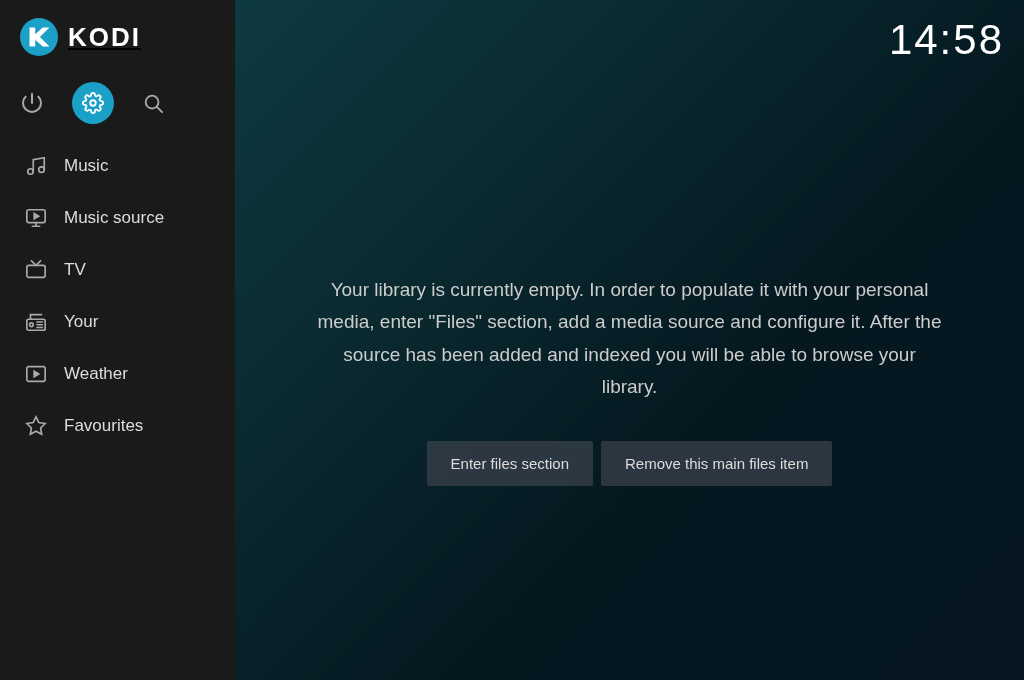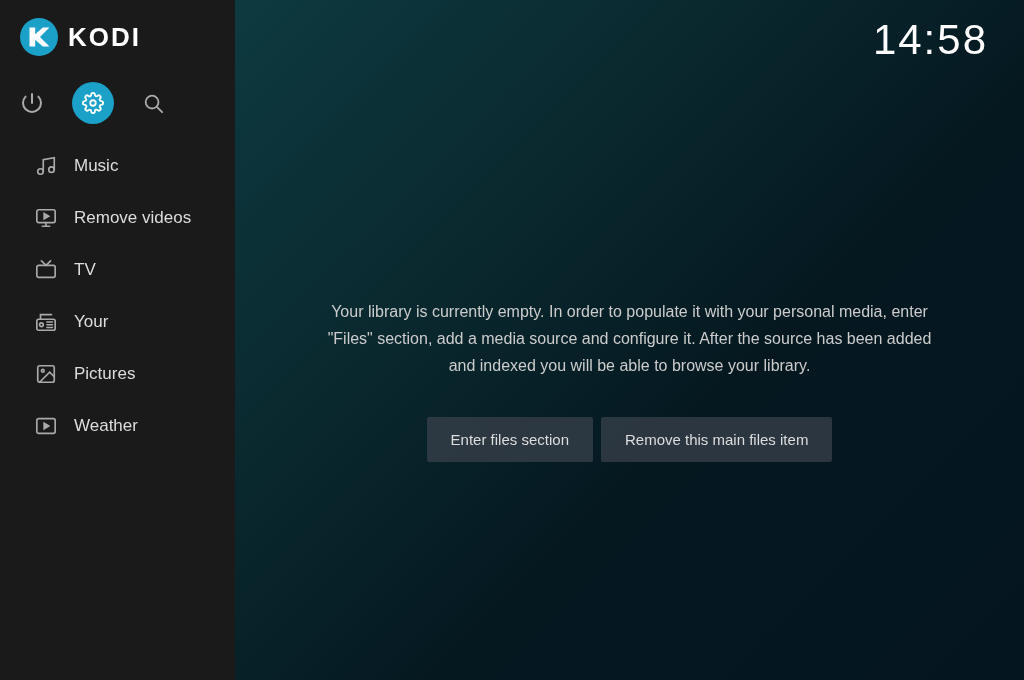--- a/index.html
+++ b/index.html
@@ -27,20 +27,21 @@
       display: flex;
       align-items: center;
       padding: 18px 20px;
       gap: 10px;
     }
 
     .kodi-logo {
       display: flex;
       align-items: center;
       gap: 10px;
+      text-decoration: underline;
     }
 
     .kodi-icon-svg {
       width: 38px;
       height: 38px;
     }
 
     .kodi-title {
       color: #fff;
       font-size: 26px;
@@ -69,21 +70,20 @@
       width: 42px;
       height: 42px;
     }
 
     .ctrl-btn.active svg { color: #fff; }
 
     .sidebar-menu {
       flex: 1;
       display: flex;
       flex-direction: column;
-      margin-left: 10px;
     }
 
     .menu-item {
       display: flex;
       align-items: center;
       gap: 16px;
       padding: 14px 24px;
       cursor: pointer;
       color: #ccc;
       font-size: 17px;
@@ -111,21 +111,21 @@
       height: 680px;
       background: linear-gradient(135deg, #0d3a40 0%, #0a2a30 30%, #051820 60%, #041520 100%);
       display: flex;
       flex-direction: column;
       position: relative;
     }
 
     .top-bar {
       display: flex;
       justify-content: flex-end;
-      padding: 16px 36px;
+      padding: 16px 20px;
     }
 
     .clock {
       color: #fff;
       font-size: 42px;
       font-weight: 300;
       letter-spacing: 2px;
     }
 
     .content-area {
@@ -133,21 +133,21 @@
       display: flex;
       flex-direction: column;
       align-items: center;
       justify-content: center;
       padding: 40px 80px;
       text-align: center;
     }
 
     .empty-message {
       color: #ccc;
-      font-size: 16px;
+      font-size: 19px;
       line-height: 1.7;
       max-width: 720px;
       margin-bottom: 30px;
     }
 
     .action-buttons {
       display: flex;
       gap: 8px;
       margin-top: 8px;
       border-radius: 11px;
@@ -224,21 +224,21 @@
 
     <div class="menu-item">
       <span class="menu-icon">
         <svg width="22" height="22" viewBox="0 0 24 24" fill="none" stroke="#aaa" stroke-width="1.8" stroke-linecap="round">
           <rect x="2" y="3" width="20" height="14" rx="2"></rect>
           <line x1="8" y1="21" x2="16" y2="21"></line>
           <line x1="12" y1="17" x2="12" y2="21"></line>
           <polygon points="10,7 10,13 15,10" fill="#aaa"></polygon>
         </svg>
       </span>
-      <span class="menu-label">Remove videos</span>
+      <span class="menu-label">Music source</span>
     </div>
 
     <div class="menu-item">
       <span class="menu-icon">
         <svg width="22" height="22" viewBox="0 0 24 24" fill="none" stroke="#aaa" stroke-width="1.8" stroke-linecap="round">
           <rect x="2" y="7" width="20" height="13" rx="2"></rect>
           <polyline points="17 2 12 7 7 2"></polyline>
         </svg>
       </span>
       <span class="menu-label">TV</span>
@@ -252,41 +252,39 @@
           <line x1="13" y1="12" x2="19" y2="12"></line>
           <line x1="13" y1="15" x2="19" y2="15"></line>
           <line x1="13" y1="18" x2="19" y2="18"></line>
           <polyline points="6 9 6 4 18 4"></polyline>
         </svg>
       </span>
       <span class="menu-label">Your</span>
     </div>
 
 
-    <div class="menu-item">
-      <span class="menu-icon">
-        <svg width="22" height="22" viewBox="0 0 24 24" fill="none" stroke="#aaa" stroke-width="1.8" stroke-linecap="round">
-          <rect x="3" y="3" width="18" height="18" rx="2"></rect>
-          <circle cx="8.5" cy="8.5" r="1.5"></circle>
-          <polyline points="21 15 16 10 5 21"></polyline>
-        </svg>
-      </span>
-      <span class="menu-label">Pictures</span>
-    </div>
 
     <div class="menu-item">
       <span class="menu-icon">
         <svg width="22" height="22" viewBox="0 0 24 24" fill="none" stroke="#aaa" stroke-width="1.8" stroke-linecap="round">
           <rect x="2" y="4" width="20" height="16" rx="2"></rect>
           <polygon points="10,9 10,15 15,12" fill="#aaa"></polygon>
         </svg>
       </span>
       <span class="menu-label">Weather</span>
     </div>
 
+    <div class="menu-item">
+      <span class="menu-icon">
+        <svg width="22" height="22" viewBox="0 0 24 24" fill="none" stroke="#aaa" stroke-width="1.8" stroke-linecap="round">
+          <polygon points="12 2 15.09 8.26 22 9.27 17 14.14 18.18 21.02 12 17.77 5.82 21.02 7 14.14 2 9.27 8.91 8.26 12 2"></polygon>
+        </svg>
+      </span>
+      <span class="menu-label">Favourites</span>
+    </div>
 
 
   </div>
 </nav>
 
 <main class="main-content">
 
   <div class="top-bar">
     <span class="clock">14:58</span>
   </div>

